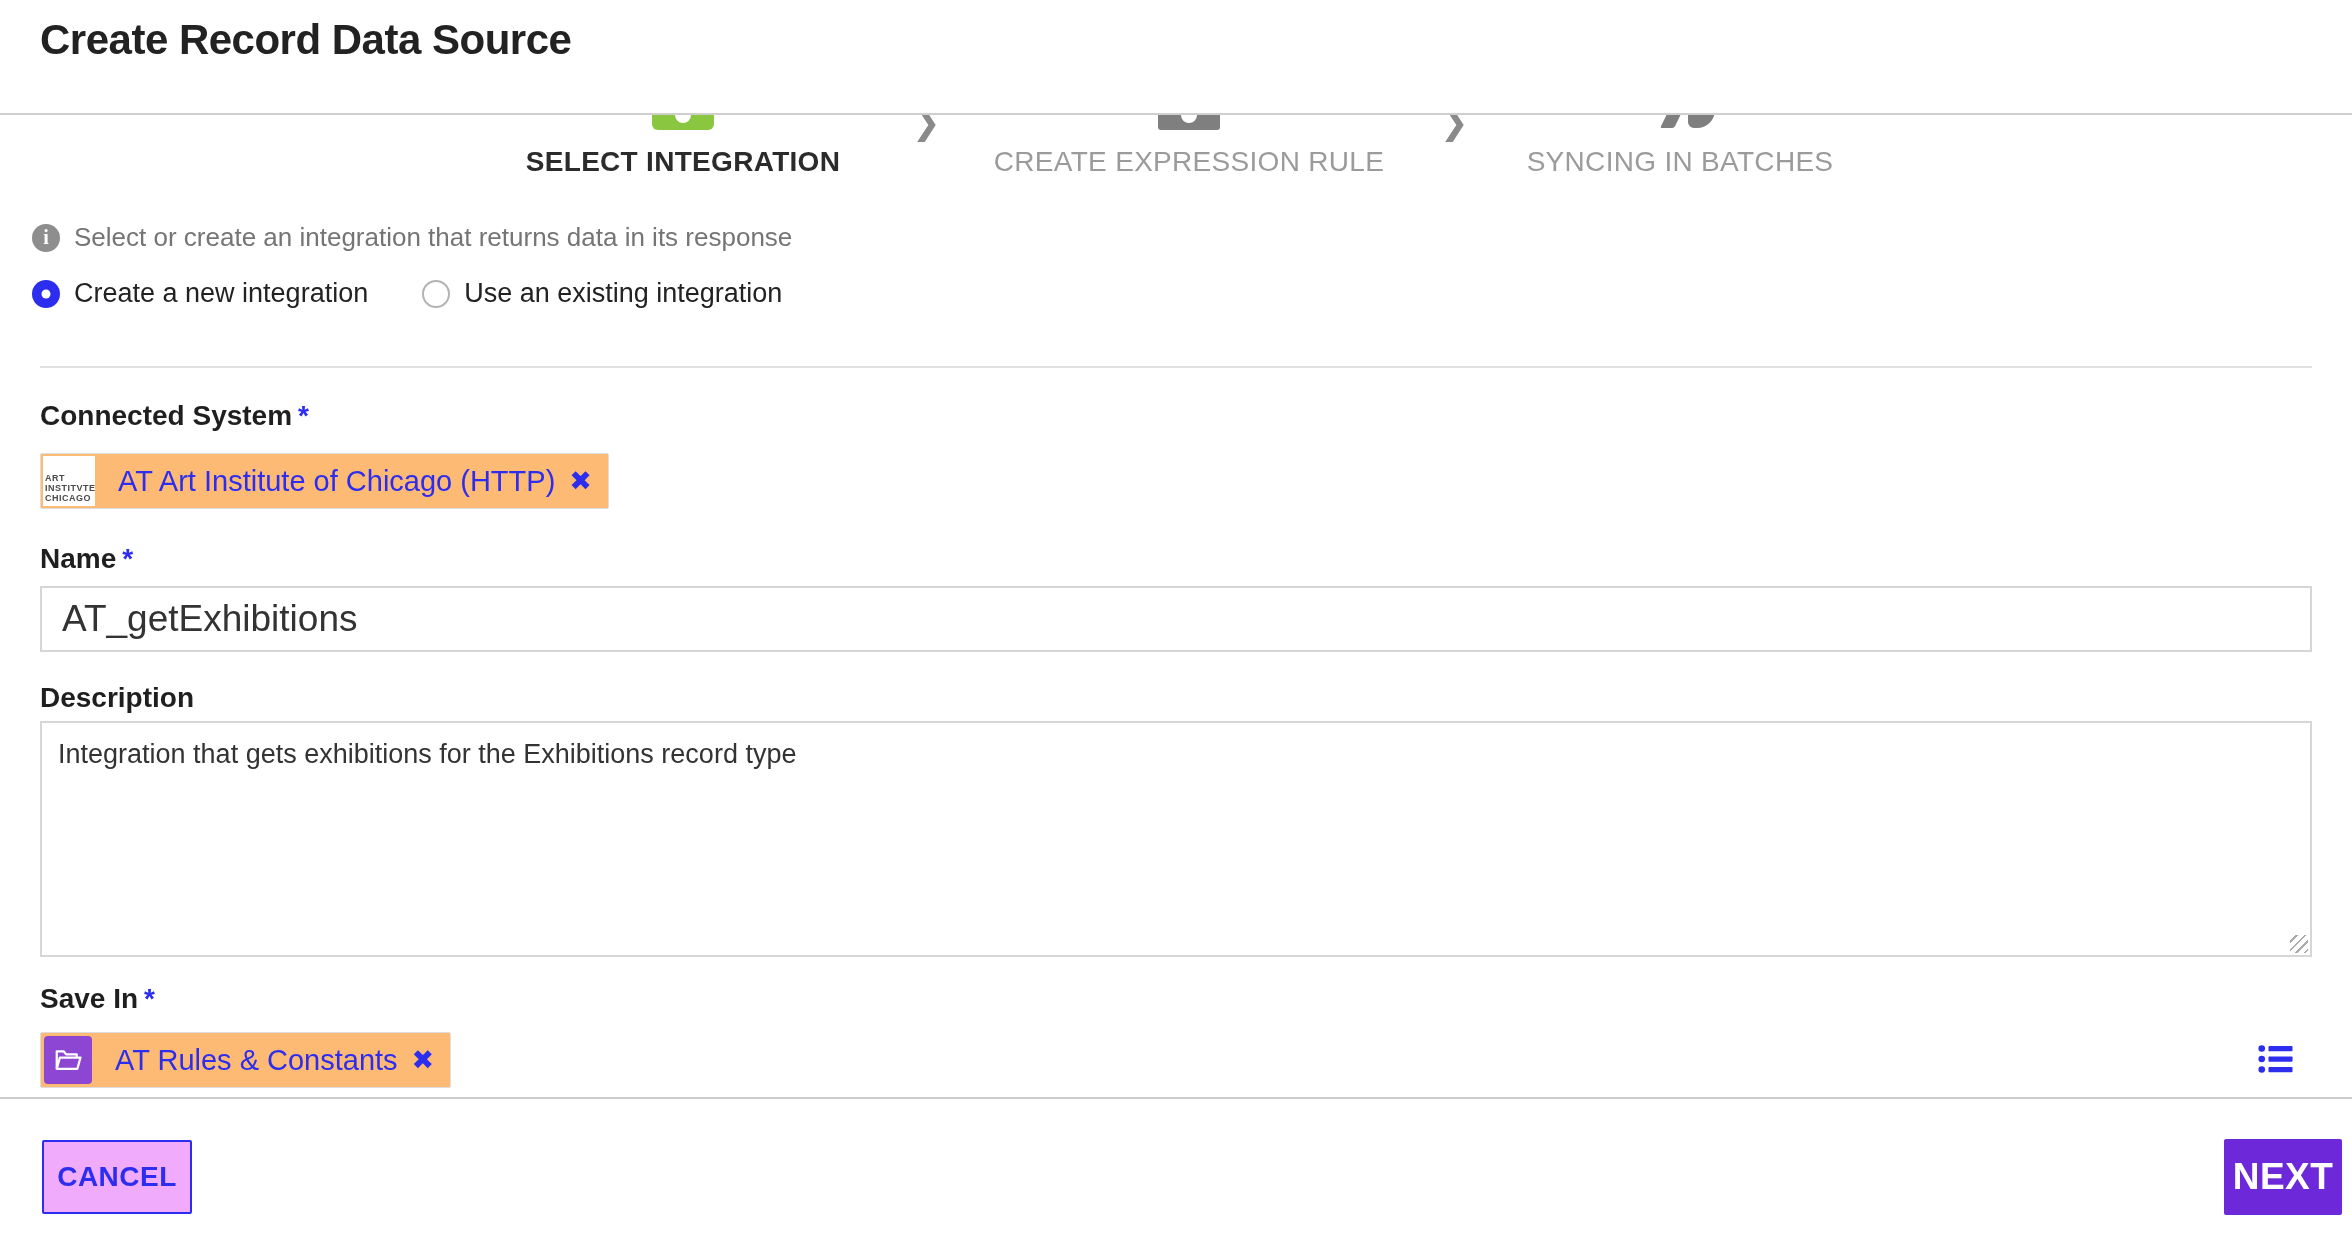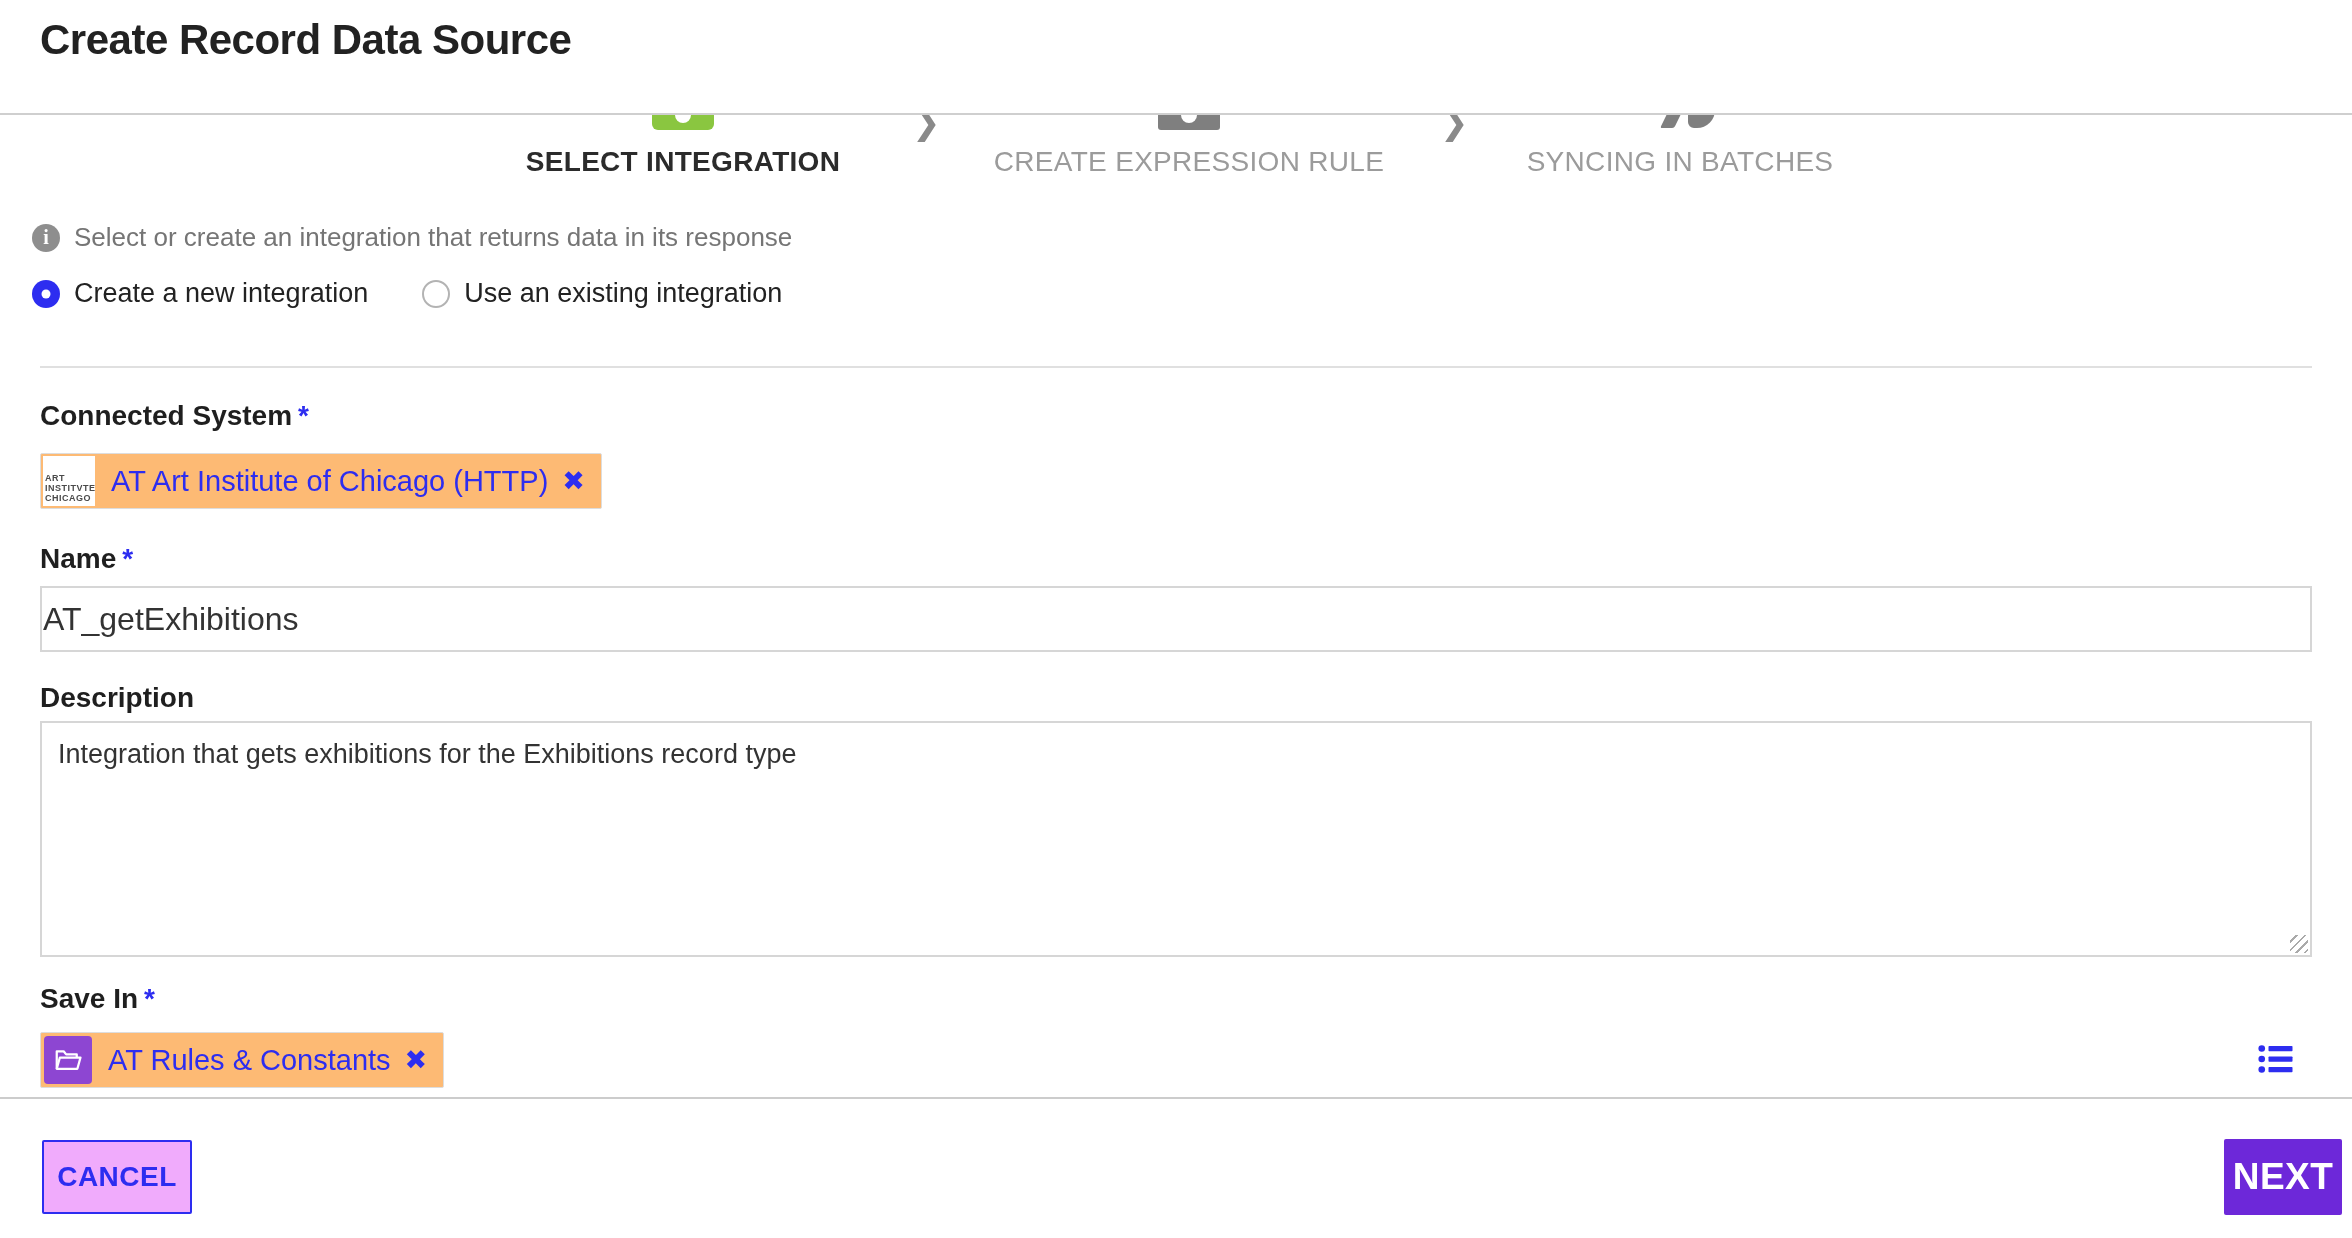--- a/index.html
+++ b/index.html
@@ -72,32 +72,32 @@
     position: absolute; left: 40px; height: 56px;
     display: inline-flex; align-items: center;
     background: #fdba74; border: 1px solid #ddd; border-radius: 2px;
   }
   .tag-logo {
     width: 52px; height: 50px; margin-left: 2px; background: #fff;
     display: flex; flex-direction: column; justify-content: flex-end;
     padding: 3px 2px; flex: 0 0 auto;
   }
   .tag-logo span { font-size: 9px; line-height: 10px; color: #4a4a4a; letter-spacing: 0.5px; font-weight: 700; }
-  .tag-text { font-size: 29px; color: #2d2df0; padding: 0 14px 0 16px; white-space: nowrap; cursor: pointer; }
+  .tag-text { font-size: 29px; color: #2d2df0; padding: 0 14px 0 23px; white-space: nowrap; cursor: pointer; }
   .tag-x { font-size: 27px; color: #2d2df0; font-weight: 700; margin-right: 16px; cursor: pointer; }
   .tag-foldbox {
     width: 48px; height: 48px; margin-left: 3px; border-radius: 4px;
     background: #8d46d2; display: flex; align-items: center; justify-content: center; flex: 0 0 auto;
   }
 
   
   .text-input {
     position: absolute; left: 40px; width: 2272px; height: 66px;
     border: 2px solid #d6d6d6; border-radius: 0; background: #fff;
-    font-size: 32px; color: #333; padding: 0 1px;
+    font-size: 37px; color: #333; padding: 0 20px;
     font-family: "Liberation Sans", "DejaVu Sans", sans-serif;
   }
   .text-area {
     position: absolute; left: 40px; width: 2272px; height: 236px;
     border: 2px solid #d6d6d6; background: #fff; resize: none;
     font-size: 27px; color: #333; padding: 16px;
     font-family: "Liberation Sans", "DejaVu Sans", sans-serif;
   }
   .resize-handle {
     position: absolute; width: 18px; height: 18px;

